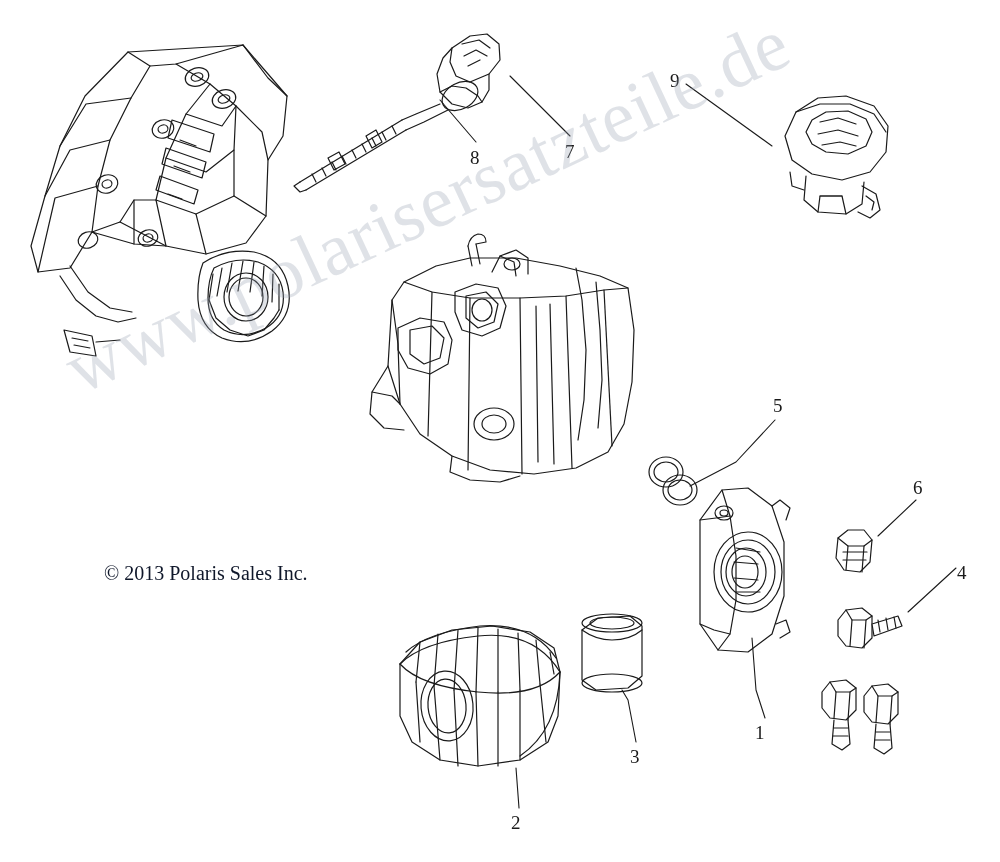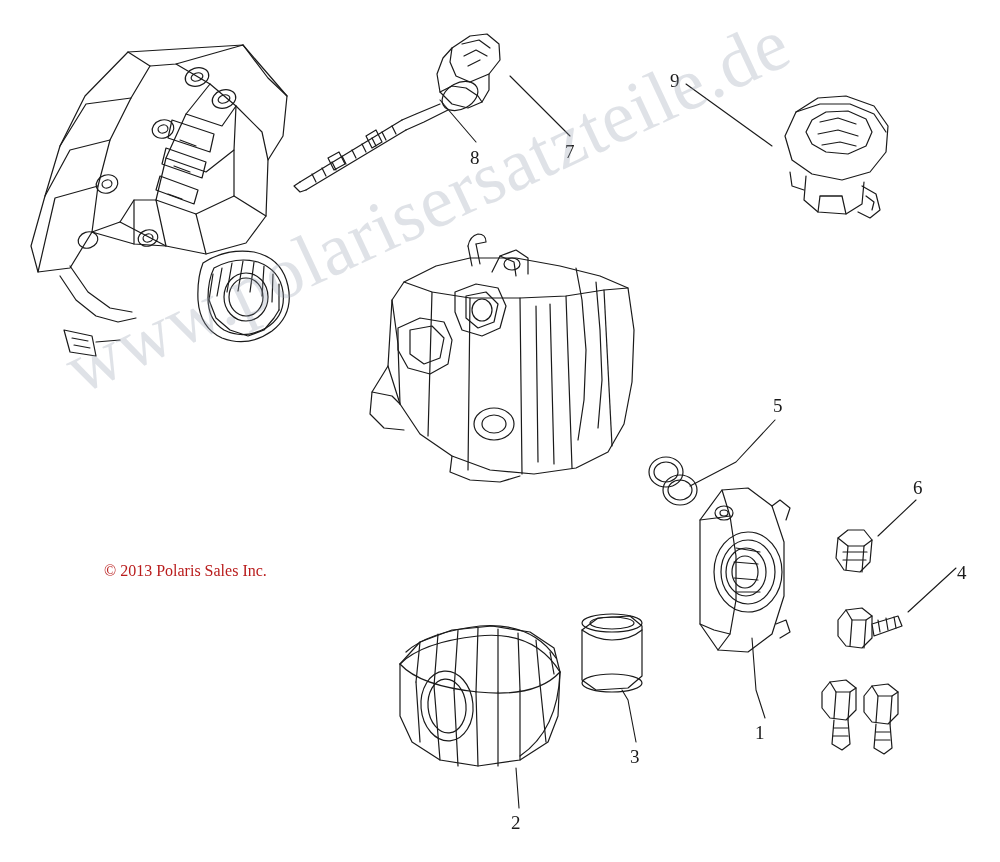--- a/index.html
+++ b/index.html
@@ -30,22 +30,22 @@
     font-size: 19px;
     color: #1a1a1a;
     letter-spacing: 0.5px;
     white-space: nowrap;
   }
   .copyright {
     position: absolute;
     left: 104px;
     top: 562px;
     font-family: "Liberation Serif", serif;
-    font-size: 16px;
-    color: #b91c1c;
+    font-size: 20px;
+    color: #0f172a;
     white-space: nowrap;
   }
   .watermark {
     position: absolute;
     left: 70px;
     top: 330px;
     width: 880px;
     transform: rotate(-25deg);
     transform-origin: left center;
     font-family: "Liberation Serif", serif;

